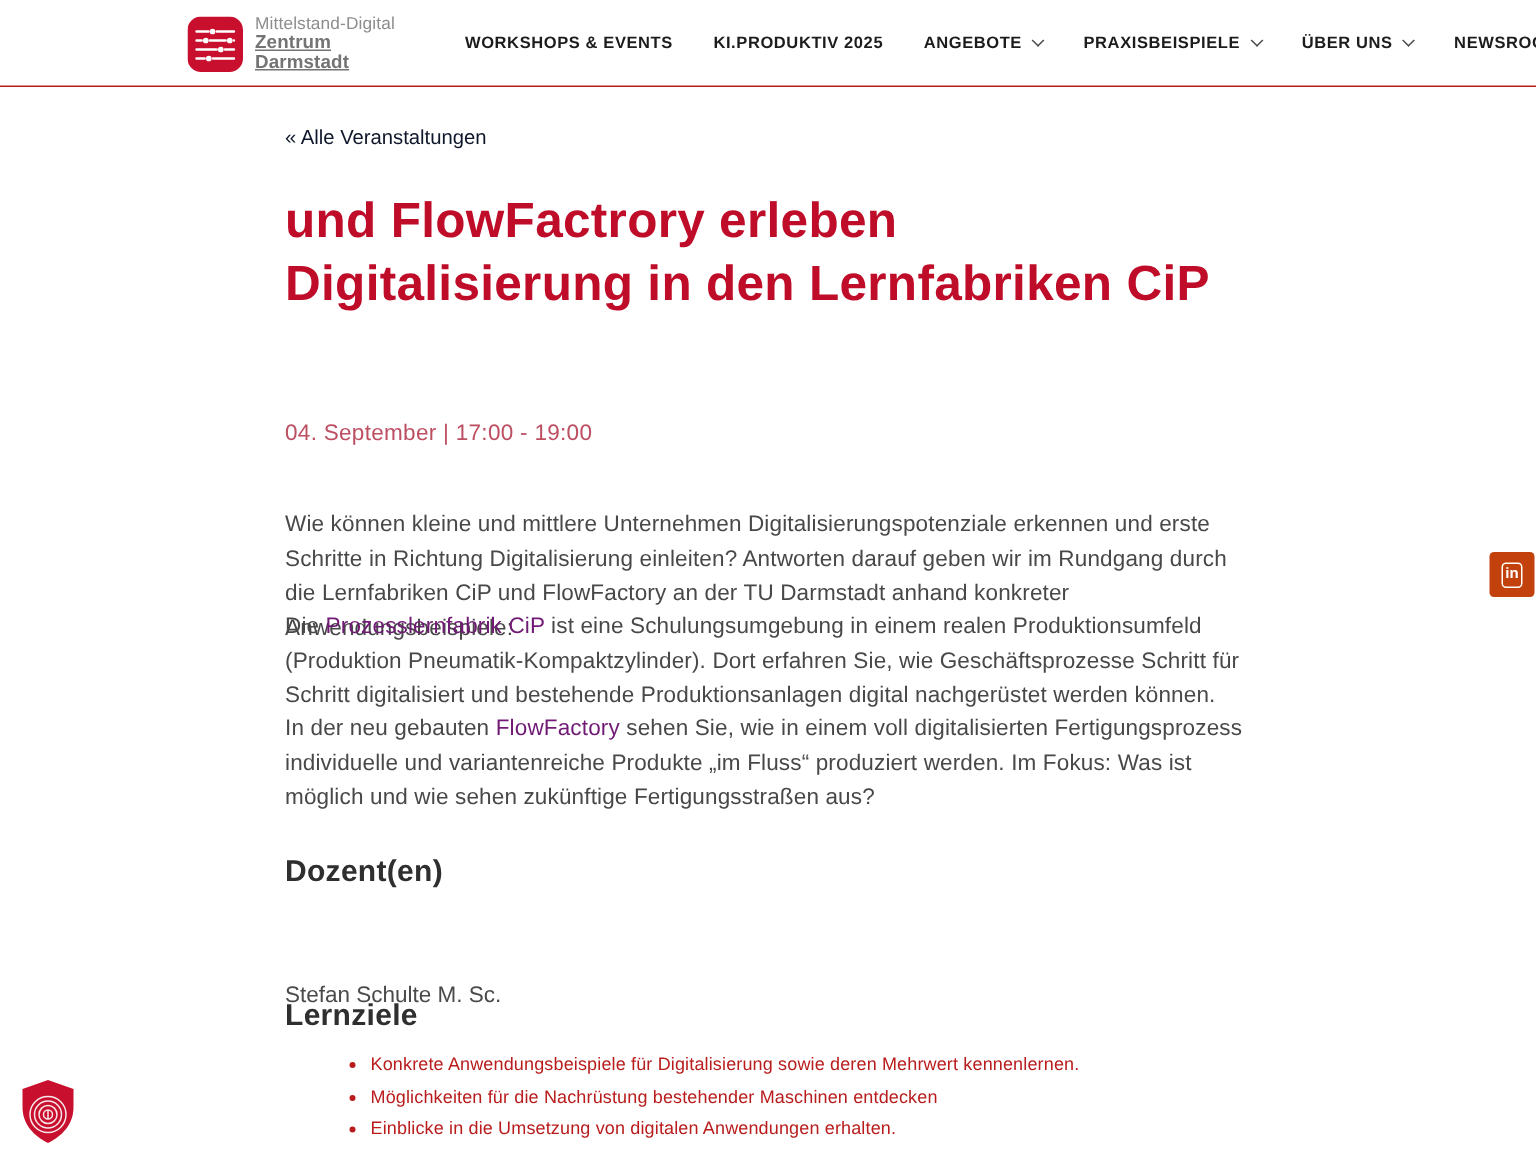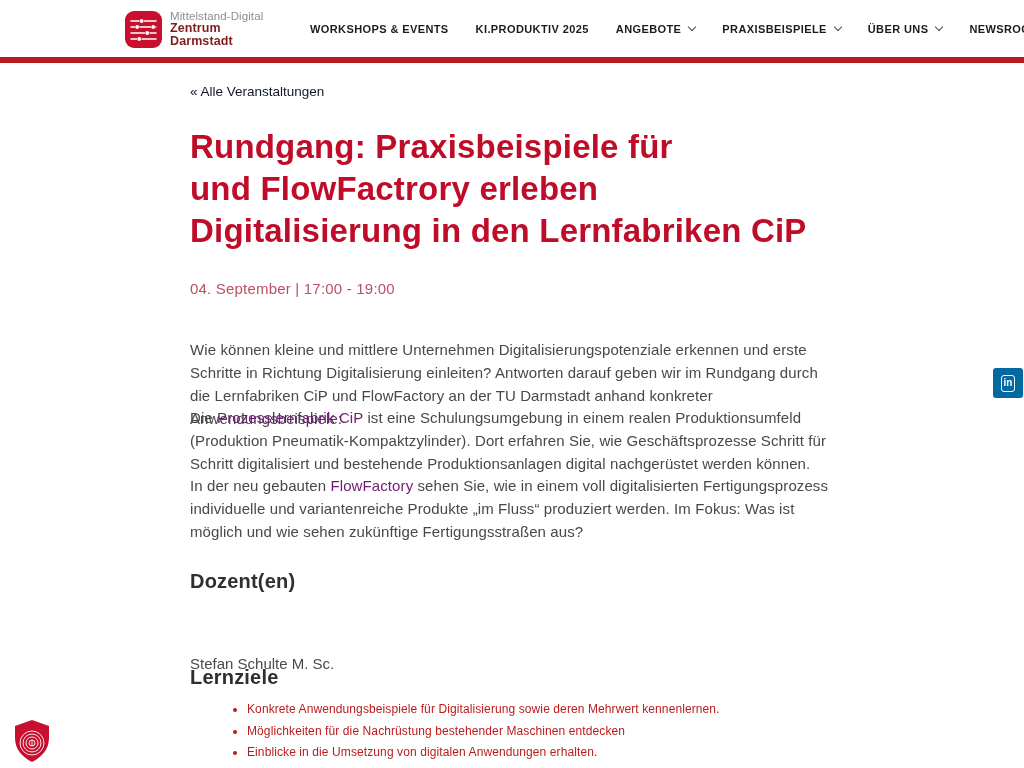--- a/index.html
+++ b/index.html
@@ -5,27 +5,27 @@
   html,body{margin:0;padding:0;}
   body{
     width:1024px;height:768px;position:relative;overflow:hidden;
     background:#ffffff;
     font-family:"Liberation Sans",sans-serif;
     -webkit-font-smoothing:antialiased;
   }
   
   .header{
     position:absolute;top:0;left:0;width:1024px;height:57px;
-    background:#ffffff;border-bottom:6px solid #b91c1c;z-index:5;
+    background:#ffffff;border-bottom:1px solid #b91c1c;z-index:5;
   }
   .brand{position:absolute;left:125px;top:10px;display:flex;align-items:center;cursor:pointer;}
   .brand-logo{width:37px;height:37px;display:block;}
   .brand-text{margin-left:8px;line-height:1.05;}
   .brand-line1{display:block;font-size:11.5px;color:#8d8d8d;font-weight:400;letter-spacing:.1px;}
-  .brand-line2,.brand-line3{display:block;font-size:12.5px;color:#7f1d1d;font-weight:700;letter-spacing:.1px;}
+  .brand-line2,.brand-line3{display:block;font-size:12.5px;color:#737373;font-weight:700;letter-spacing:.1px;text-decoration:underline;}
   .nav{
     position:absolute;left:310px;top:0;height:57px;
     display:flex;align-items:center;gap:27px;
   }
   .nav-item{
     font-size:11px;font-weight:700;color:#1c1c1c;letter-spacing:.4px;
     text-decoration:none;display:flex;align-items:center;white-space:nowrap;cursor:pointer;
   }
   .chev{
     width:5px;height:5px;border-right:1.5px solid #4a4a4a;border-bottom:1.5px solid #4a4a4a;
@@ -56,21 +56,21 @@
   .lecturer{position:absolute;left:190px;top:608px;font-size:15px;color:#4a4a4a;margin-top:47px;}
   .h-lernziele{top:666px;}
   .goals{
     position:absolute;left:190px;top:699px;width:660px;margin:0;
     padding-left:57px;list-style:disc;color:#484848;
   }
   .goals li{font-size:12px;line-height:21.5px;color:#b91c1c;letter-spacing:.1px;}
   
   .li-share{
     position:absolute;right:1px;top:368px;width:30px;height:30px;
-    background:#0369a1;border-radius:3px;display:flex;align-items:center;justify-content:center;
+    background:#c2410c;border-radius:3px;display:flex;align-items:center;justify-content:center;
     cursor:pointer;z-index:6;
   }
   .li-glyph{
     border:1.5px solid #ffffff;border-radius:3px;color:#ffffff;
     font-size:10px;font-weight:700;line-height:1;padding:2px 2px 3px 2px;letter-spacing:0;
   }
   
   .consent-badge{position:absolute;left:14px;top:719px;width:36px;height:44px;cursor:pointer;z-index:6;}
 </style>
 </head>
@@ -124,21 +124,20 @@
       <span>NEWSROOM</span>
 
     </a>
   </nav>
 </header>
 
 <main>
   <a class="breadcrumb">« Alle Veranstaltungen</a>
 
   <h1 class="event-title">
-    <span style="display:block">Rundgang: Praxisbeispiele für</span>
     <span style="display:block">und FlowFactrory erleben</span>
     <span style="display:block">Digitalisierung in den Lernfabriken CiP</span>
   </h1>
 
   <div class="event-date">04. September | 17:00 - 19:00</div>
 
   <p class="para p1">Wie können kleine und mittlere Unternehmen Digitalisierungspotenziale erkennen und erste Schritte in Richtung Digitalisierung einleiten? Antworten darauf geben wir im Rundgang durch die Lernfabriken CiP und FlowFactory an der TU Darmstadt anhand konkreter Anwendungsbeispiele:</p>
 
   <p class="para p2"><span>Die </span><span class="inline-bold">Prozesslernfabrik CiP</span><span> ist eine Schulungsumgebung in einem realen Produktionsumfeld (Produktion Pneumatik-Kompaktzylinder). Dort erfahren Sie, wie Geschäftsprozesse Schritt für Schritt digitalisiert und bestehende Produktionsanlagen digital nachgerüstet werden können.</span></p>
 

